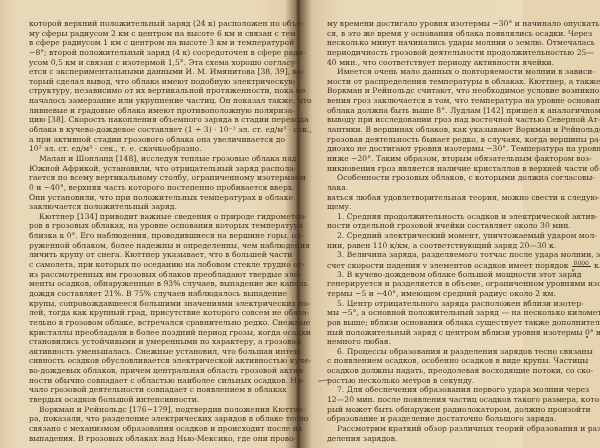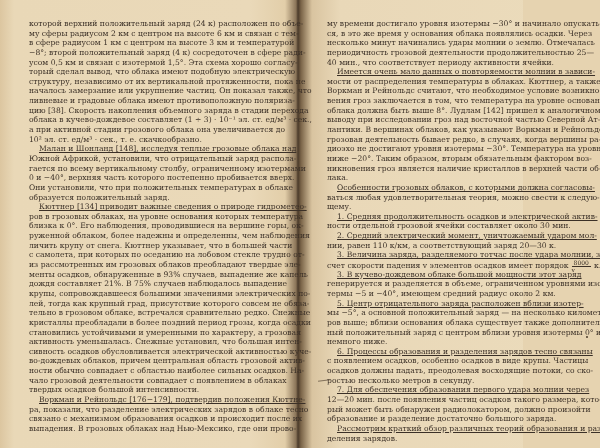--- a/index.html
+++ b/index.html
@@ -15,21 +15,21 @@
   }
   .page { position: absolute; top: 19px; }
   .page.left { left: 29px; width: 256px; }
   .page.right { left: 327px; width: 252px; }
   .line {
     font-size: 7.6px; line-height: 9.65px; height: 9.65px;
     color: #3b3027; white-space: nowrap; text-align: justify;
     text-align-last: justify; letter-spacing: 0.02px;
   }
   .line.last { text-align-last: left; }
-  .line.indent { padding-left: 10px; text-decoration: underline; }
+  .line.indent { padding-left: 10px; }
   .folio {
     position: absolute; font-size: 10px; color: #3b3027;
     font-family: "DejaVu Serif", serif;
     margin-top: 38px;
   }
   .folio.left { left: 29px; top: 420px; }
   .folio.right { left: 566px; top: 420px; }
   .frac {
     display: inline-block; vertical-align: middle; text-align: center;
     font-size: 6px; line-height: 6px; margin: 0 3px;
@@ -49,34 +49,35 @@
 <body>
 
 <div class="spread">
 
   <div class="page left" id="left-page">
       <div class="line">которой верхний положительный заряд (24 к) расположен по объе-</div>
       <div class="line">му сферы радиусом 2 км с центром на высоте 6 км и связан с тем-</div>
       <div class="line">в сфере радиусом 1 км с центром на высоте 3 км и температурой</div>
       <div class="line">−8°; второй положительный заряд (4 к) сосредоточен в сфере ради-</div>
       <div class="line">усом 0,5 км и связан с изотермой 1,5°. Эта схема хорошо согласу-</div>
+      <div class="line">ется с экспериментальными данными И. М. Имянитова [38, 39], ко-</div>
       <div class="line">торый сделал вывод, что облака имеют подобную электрическую</div>
       <div class="line">структуру, независимо от их вертикальной протяженности, пока не</div>
       <div class="line">началось замерзание или укрупнение частиц. Он показал также, что</div>
       <div class="line">ливневые и градовые облака имеют противоположную поляриза-</div>
       <div class="line">цию [38]. Скорость накопления объемного заряда в стадии перехода</div>
       <div class="line">облака в кучево-дождевое составляет (1 ÷ 3) · 10⁻¹ эл. ст. ед/м³ · сек.,</div>
       <div class="line">а при активной стадии грозового облака она увеличивается до</div>
       <div class="line last">10² эл. ст. ед/м³ · сек., т. е. скачкообразно.</div>
       <div class="line indent">Малан и Шонланд [148], исследуя теплые грозовые облака над</div>
       <div class="line">Южной Африкой, установили, что отрицательный заряд распола-</div>
       <div class="line">гается по всему вертикальному столбу, ограниченному изотермами</div>
       <div class="line">0 и −40°, верхняя часть которого постепенно пробивается вверх.</div>
       <div class="line">Они установили, что при положительных температурах в облаке</div>
-      <div class="line last">образуется положительный заряд.</div>
+      <div class="line last">заключается положительный заряд.</div>
       <div class="line indent">Кюттнер [134] приводит важные сведения о природе гидрометео-</div>
       <div class="line">ров в грозовых облаках, на уровне основания которых температура</div>
       <div class="line">близка к 0°. Его наблюдения, проводившиеся на вершине горы, ок-</div>
       <div class="line">руженной облаком, более надежны и определенны, чем наблюдения</div>
       <div class="line">личить крупу от снега. Кюттнер указывает, что в большей части</div>
       <div class="line">с самолета, при которых по оседанию на лобовом стекле трудно от-</div>
       <div class="line">из рассмотренных им грозовых облаков преобладают твердые эле-</div>
       <div class="line">менты осадков, обнаруженные в 93% случаев, выпадение же капель</div>
       <div class="line">дождя составляет 21%. В 75% случаев наблюдалось выпадение</div>
       <div class="line">крупы, сопровождавшееся большими значениями электрических по-</div>
@@ -107,38 +108,38 @@
       <div class="line">мости от распределения температуры в облаках. Кюттнер, а также</div>
       <div class="line">Воркман и Рейнольдс считают, что необходимое условие возникно-</div>
       <div class="line">вения гроз заключается в том, что температура на уровне основания</div>
       <div class="line">облака должна быть выше 8°. Лудлам [142] пришел к аналогичному</div>
       <div class="line">выводу при исследовании гроз над восточной частью Северной Ат-</div>
       <div class="line">лантики. В вершинах облаков, как указывают Воркман и Рейнольдс,</div>
       <div class="line">грозовая деятельность бывает редко, в случаях, когда вершины ра-</div>
       <div class="line">диоэхо не достигают уровня изотермы −30°. Температура на уровне</div>
       <div class="line">ниже −20°. Таким образом, вторым обязательным фактором воз-</div>
       <div class="line">никновения гроз является наличие кристаллов в верхней части об-</div>
+      <div class="line indent">Особенности грозовых облаков, с которыми должна согласовы-</div>
       <div class="line last">лака.</div>
-      <div class="line indent">Особенности грозовых облаков, с которыми должна согласовы-</div>
       <div class="line">ваться любая удовлетворительная теория, можно свести к следую-</div>
       <div class="line last">щему.</div>
       <div class="line indent">1. Средняя продолжительность осадков и электрической актив-</div>
       <div class="line last">ности отдельной грозовой ячейки составляет около 30 мин.</div>
       <div class="line indent">2. Средний электрический момент, уничтожаемый ударом мол-</div>
       <div class="line last">нии, равен 110 к/км, а соответствующий заряд 20—30 к.</div>
       <div class="line indent">3. Величина заряда, разделяемого тотчас после удара молнии, за</div>
       <div class="line last"><span>счет скорости падения v элементов осадков имеет порядок</span><span class="frac"><span class="num">8000</span><span class="den">v</span></span><span>к.</span></div>
       <div class="line indent">3. В кучево-дождевом облаке большой мощности этот заряд</div>
       <div class="line">генерируется и разделяется в объеме, ограниченном уровнями изо-</div>
       <div class="line last">термы −5 и −40°, имеющем средний радиус около 2 км.</div>
       <div class="line indent">5. Центр отрицательного заряда расположен вблизи изотер-</div>
       <div class="line">мы −5°, а основной положительный заряд — на несколько километ-</div>
       <div class="line">ров выше; вблизи основания облака существует также дополнитель-</div>
       <div class="line">ный положительный заряд с центром вблизи уровня изотермы 0° или</div>
-      <div class="line last">немного ниже.</div>
+      <div class="line last">немного любая.</div>
       <div class="line indent">6. Процессы образования и разделения зарядов тесно связаны</div>
       <div class="line">с появлением осадков, особенно осадков в виде крупы. Частицы</div>
       <div class="line">осадков должны падать, преодолевая восходящие потоки, со ско-</div>
       <div class="line last">ростью несколько метров в секунду.</div>
       <div class="line indent">7. Для обеспечения образования первого удара молнии через</div>
       <div class="line">12—20 мин. после появления частиц осадков такого размера, кото-</div>
       <div class="line">рый может быть обнаружен радиолокатором, должно произойти</div>
       <div class="line last">образование и разделение достаточно большого заряда.</div>
       <div class="line indent">Рассмотрим краткий обзор различных теорий образования и раз-</div>
       <div class="line last">деления зарядов.</div>

